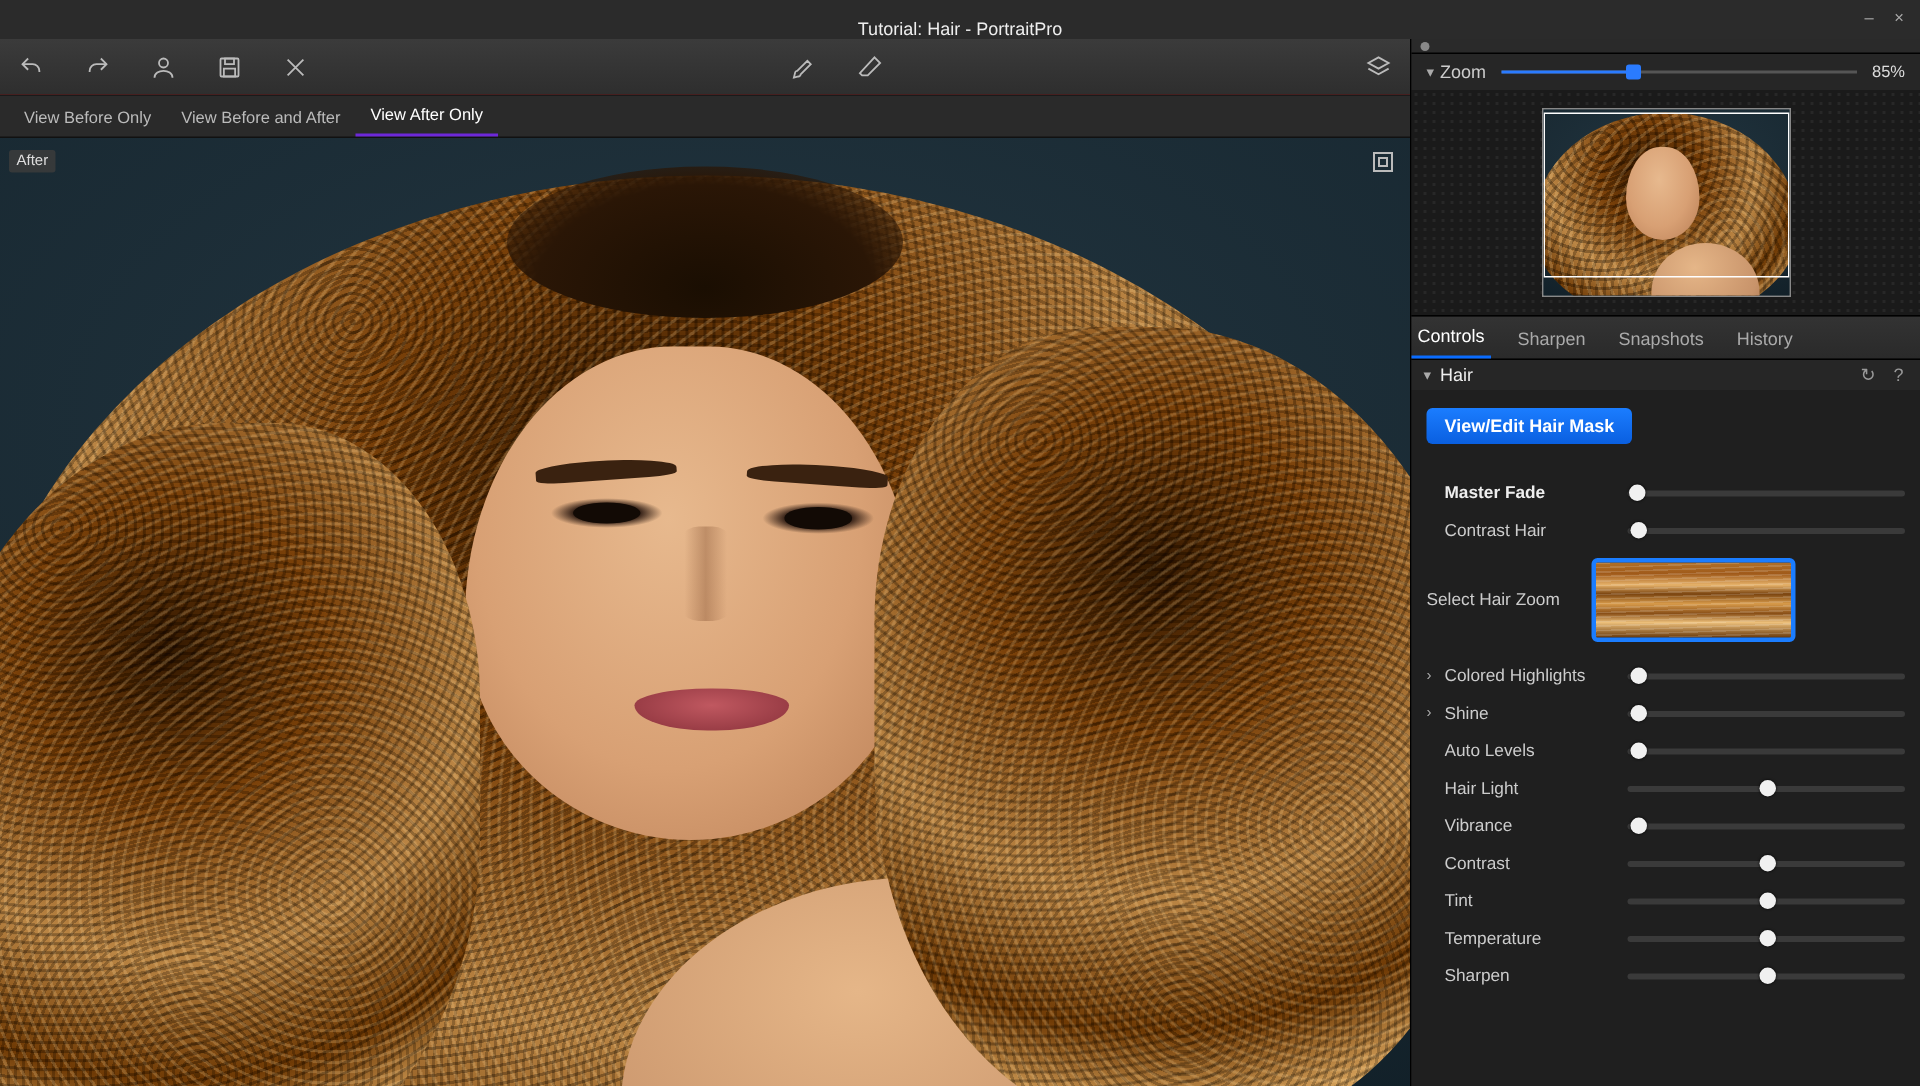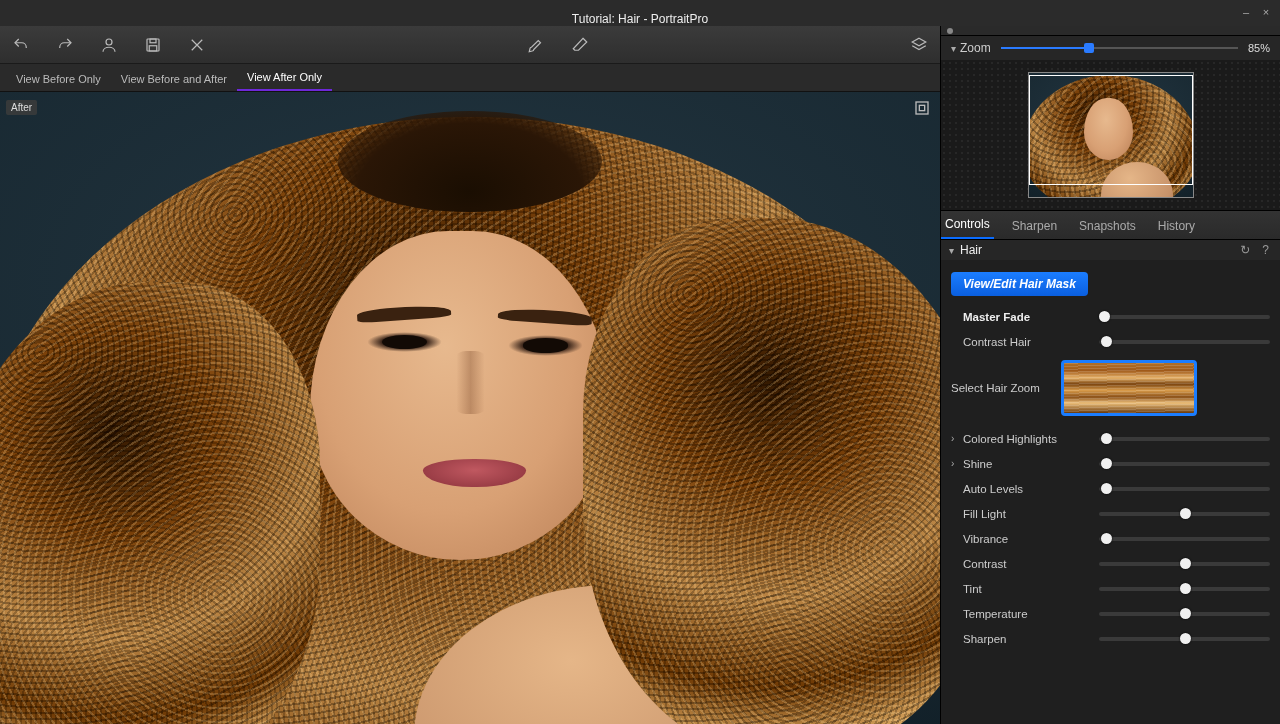--- a/index.html
+++ b/index.html
@@ -51,26 +51,26 @@
 .section-head { display: flex; align-items: center; padding: 3px 8px; background: #262626; font-size: 12px; color: #eee; gap: 6px; }
 .section-head .chev { font-size: 10px; color: #aaa; }
 .section-head .fill { flex: 1; }
 .section-head .reset-icon, .section-head .help-icon { color: #999; font-size: 12px; cursor: pointer; padding: 0 3px; }
 
 .controls-scroll { flex: 1; overflow-y: auto; background: #1f1f1f; padding: 6px 10px 12px 10px; }
 .controls-scroll::-webkit-scrollbar { width: 10px; }
 .controls-scroll::-webkit-scrollbar-track { background: #2a2a2a; }
 .controls-scroll::-webkit-scrollbar-thumb { background: #555; border-radius: 4px; }
 
-.action-btn { display: inline-block; background: linear-gradient(#1b7dff,#0a5fe0); color: #fff; font-size: 12px; font-weight: 600; padding: 5px 12px; border-radius: 4px; margin: 6px 0 8px 0; cursor: pointer; font-style: italic; }
+.action-btn { display: inline-block; background: linear-gradient(#1b7dff,#0a5fe0); color: #fff; font-size: 12px; font-weight: 600; padding: 5px 12px; border-radius: 4px; margin: 6px 0 20px 0; cursor: pointer; }
 
 .slider-row { display: flex; align-items: center; height: 25px; font-size: 11.5px; color: #ccc; }
 .slider-row.bold .slabel { font-weight: 600; color: #eee; }
 .slider-row .schev { width: 10px; font-size: 10px; color: #aaa; margin-right: 2px; }
-.slider-row .slabel { width: 136px; white-space: nowrap; overflow: hidden; }
+.slider-row .slabel { width: 122px; white-space: nowrap; overflow: hidden; }
 .slider-row .strack { flex: 1; position: relative; height: 4px; background: #3a3a3a; border-radius: 2px; }
 .slider-row .sthumb { position: absolute; top: -4px; width: 11px; height: 11px; background: #f0f0f0; border-radius: 50%; transform: translateX(-5px); box-shadow: 0 0 2px #000; cursor: pointer; }
 
 .select-color-row { display: flex; align-items: center; margin: 6px 0 10px 0; }
 .select-color-row .sclabel { width: 110px; font-size: 11.5px; color: #ccc; }
 .color-swatch { width: 136px; height: 56px; border: 3px solid #1b7dff; border-radius: 4px; background: linear-gradient(180deg,#b07028 0%, #a05a1a 15%, #e6b26a 30%, #7a4410 42%, #d79a4a 55%, #8a5018 68%, #ecbf7a 80%, #6a3a0c 100%); background-size: 100% 100%; position: relative; overflow: hidden; cursor: pointer; }
 .color-swatch::after { content:''; position:absolute; inset:0; background: repeating-linear-gradient(178deg, rgba(255,255,255,0.15) 0 1px, transparent 1px 3px); }
 
 
 .pp { position:absolute; inset:0; }
@@ -266,21 +266,21 @@
       </div>
       <div class="slider-row">
         <span class="schev"></span>
           <span class="slabel">Auto Levels</span>
         <div class="strack">
             <div class="sthumb" style="left: 4%;"></div>
           </div>
       </div>
       <div class="slider-row">
         <span class="schev"></span>
-          <span class="slabel">Fill Light</span>
+          <span class="slabel">Hair Light</span>
         <div class="strack">
             <div class="sthumb" style="left: 50%;"></div>
           </div>
       </div>
       <div class="slider-row">
         <span class="schev"></span>
           <span class="slabel">Vibrance</span>
         <div class="strack">
             <div class="sthumb" style="left: 4%;"></div>
           </div>

